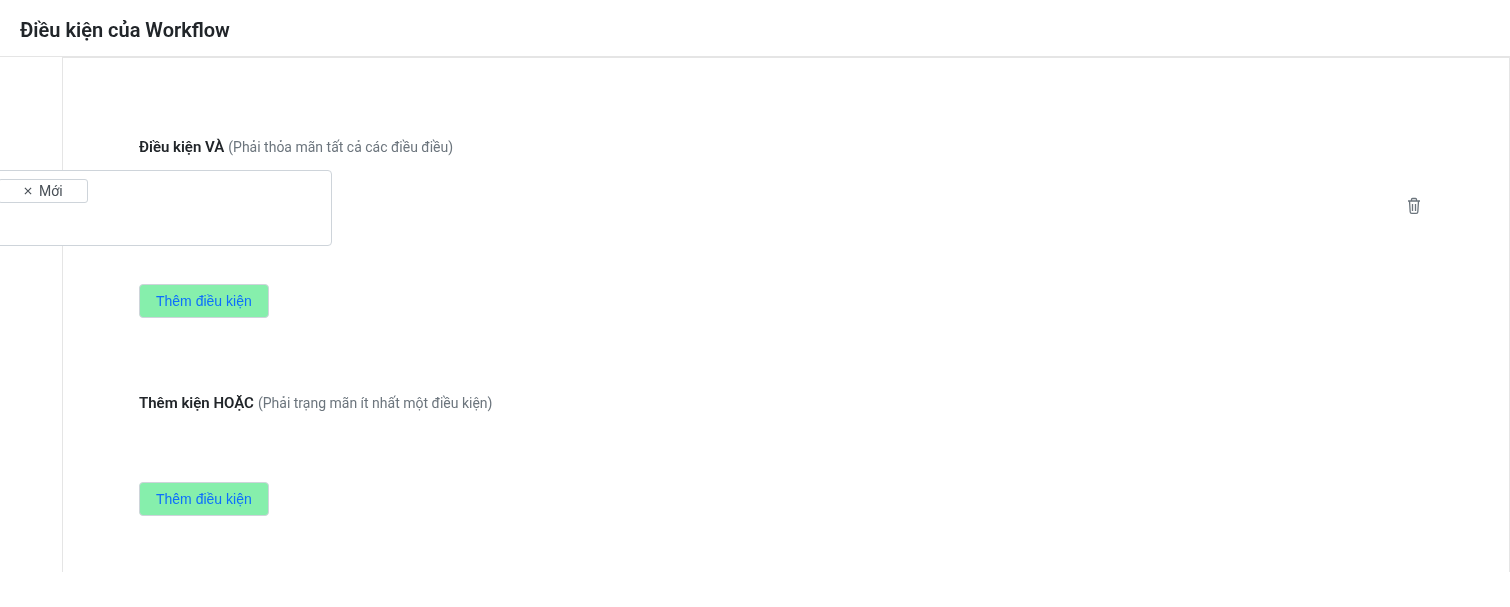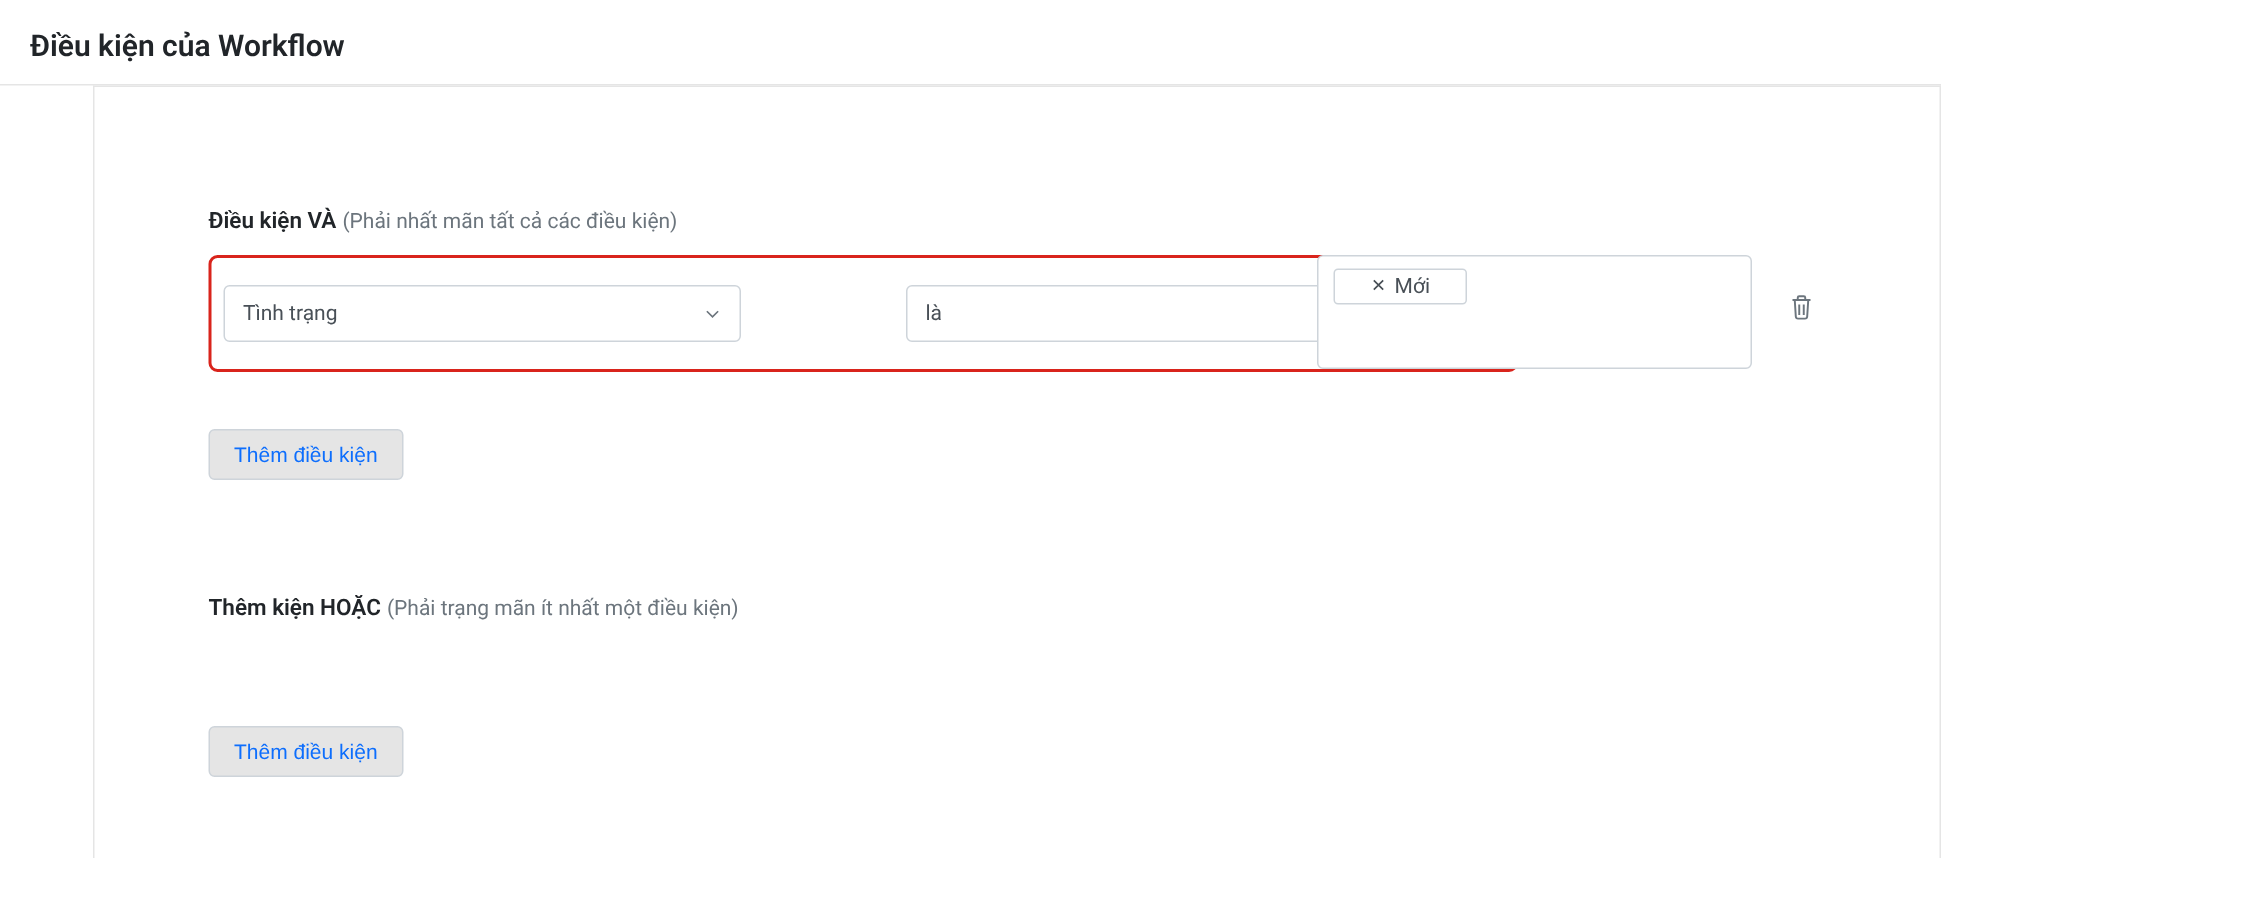--- a/index.html
+++ b/index.html
@@ -7,21 +7,21 @@
       margin: 0;
       padding: 0;
     }
     body {
       font-family: -apple-system, BlinkMacSystemFont, "Segoe UI", Roboto, "Helvetica Neue", Arial, sans-serif;
       background: #ffffff;
       color: #212529;
       font-size: 14px;
     }
     .page {
-      width: 1294px;
+      width: 1510px;
     }
     .page-title {
       font-size: 20px;
       font-weight: 600;
       padding: 18px 20px 14px 20px;
       color: #212529;
       border-bottom: 1px solid #e5e5e5;
     }
     .panel {
       margin: 0 0 0 62px;
@@ -126,21 +126,21 @@
       display: flex;
       align-items: center;
       justify-content: center;
       cursor: pointer;
       color: #6c757d;
     }
     .add-button {
       margin-top: 38px;
       border: 1px solid #ced4da;
       border-radius: 4px;
-      background: #e5e5e5;
+      background: #86efac;
       padding: 8px 16px;
       color: #0d6efd;
       font-size: 14px;
       cursor: pointer;
       display: inline-block;
     }
     .or-section {
       margin-top: 76px;
     }
     .or-section .add-button {
@@ -151,45 +151,24 @@
 <body>
 
 <div class="page">
   <h1 class="page-title">Điều kiện của Workflow</h1>
 
   <div class="panel">
 
     <div>
       <div class="section-heading">
         <span class="section-title">Điều kiện VÀ</span>
-        <span class="section-subtitle">(Phải nhất mãn tất cả các điều kiện)</span>
+        <span class="section-subtitle">(Phải thỏa mãn tất cả các điều điều)</span>
       </div>
 
       <div class="condition-row-wrapper">
-        <div class="highlight-box">
-
-          <div class="select-control select-field">
-            <span>Tình trạng</span>
-            <span class="chevron">
-              <svg width="12" height="12" viewBox="0 0 16 16" fill="none" stroke="currentColor" stroke-width="1.5">
-                  <path d="M3 6l5 5 5-5"></path>
-                </svg>
-            </span>
-          </div>
-
-          <div class="select-control select-operator">
-            <span>là</span>
-            <span class="chevron">
-              <svg width="12" height="12" viewBox="0 0 16 16" fill="none" stroke="currentColor" stroke-width="1.5">
-                  <path d="M3 6l5 5 5-5"></path>
-                </svg>
-            </span>
-          </div>
-
-        </div>
 
         <div class="value-box">
           <span class="tag">
             <span class="tag-remove">
               <svg width="10" height="10" viewBox="0 0 16 16" fill="none" stroke="currentColor" stroke-width="1.8">
                   <path d="M3 3l10 10M13 3L3 13"></path>
                 </svg>
             </span>
             <span>Mới</span>
           </span>

